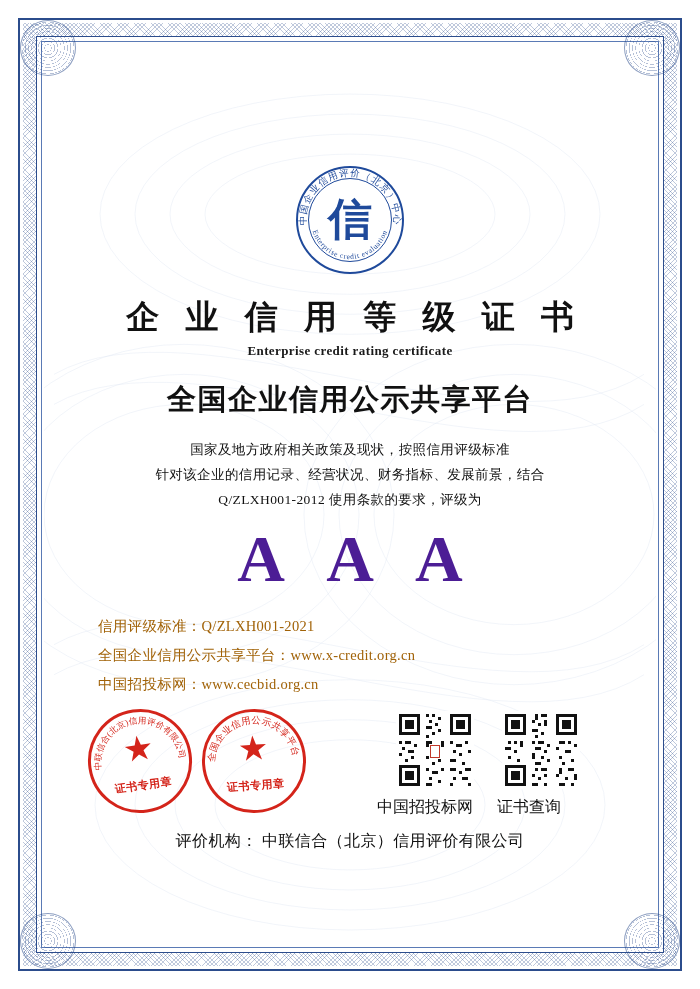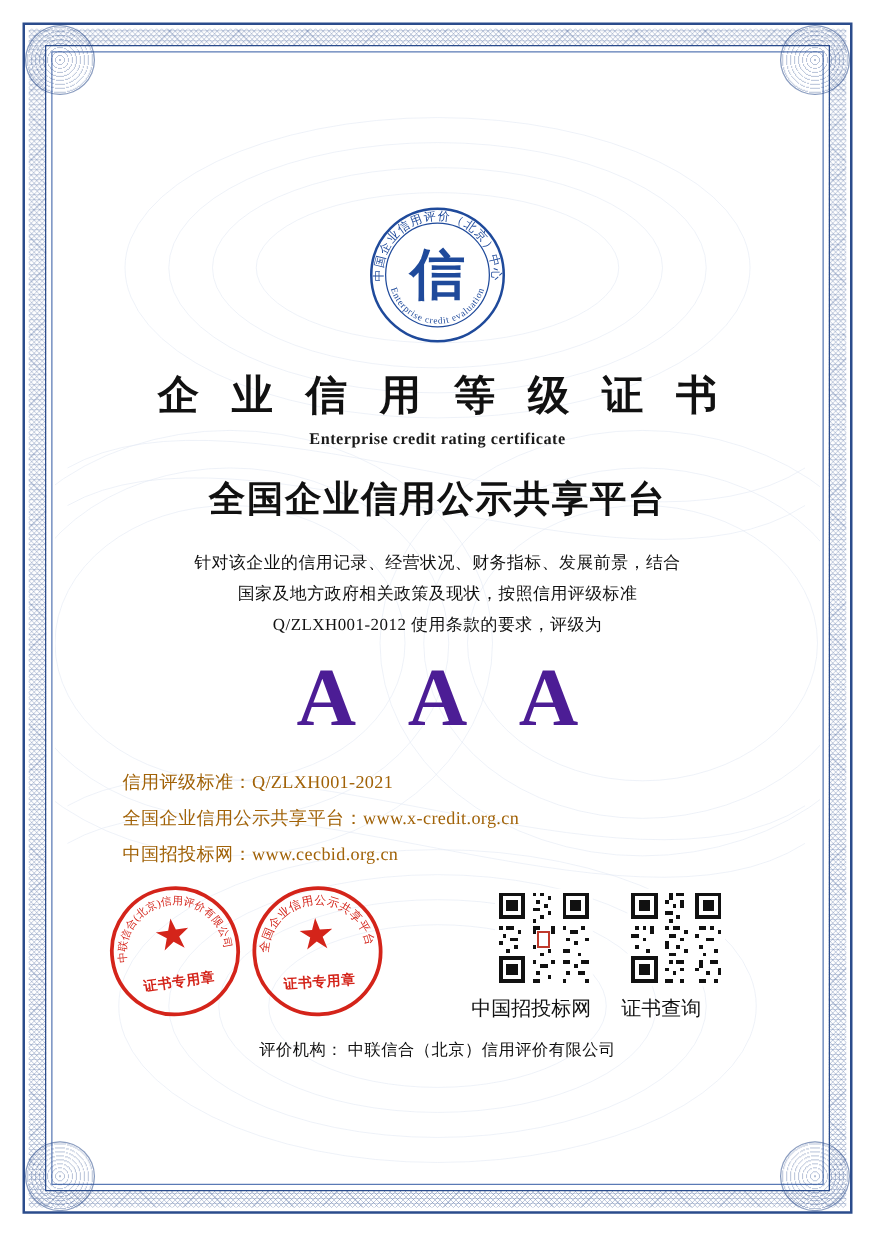--- a/index.html
+++ b/index.html
@@ -257,21 +257,21 @@
   }
   .qr-label-1 { left: 331px; }
   .qr-label-2 { left: 451px; }
 
   .footer-org {
     position: absolute;
     left: 0; right: 0;
     top: 126px;
     text-align: center;
     font-family: "Liberation Serif", serif;
-    font-size: 13px;
+    font-size: 16px;
     color: #111111;
     letter-spacing: 0.4px;
   }
 </style>
 </head>
 <body>
 
 <div class="certificate">
 
   <div class="border-outer"></div>
@@ -329,22 +329,22 @@
         </svg>
       </div>
       <div class="center-char">信</div>
     </div>
 
     <div class="title-cn">企 业 信 用 等 级 证 书</div>
     <div class="title-en">Enterprise credit rating certificate</div>
     <div class="company">全国企业信用公示共享平台</div>
 
     <div class="desc">
+      <div>国家及地方政府相关政策及现状，按照信用评级标准</div>
       <div>针对该企业的信用记录、经营状况、财务指标、发展前景，结合</div>
-      <div>国家及地方政府相关政策及现状，按照信用评级标准</div>
       <div>Q/ZLXH001-2012 使用条款的要求，评级为</div>
     </div>
 
     <div class="rating">A A A</div>
 
     <div class="info-block">
       <div class="info-line">信用评级标准：Q/ZLXH001-2021</div>
       <div class="info-line">全国企业信用公示共享平台：www.x-credit.org.cn</div>
       <div class="info-line">中国招投标网：www.cecbid.org.cn</div>
     </div>

